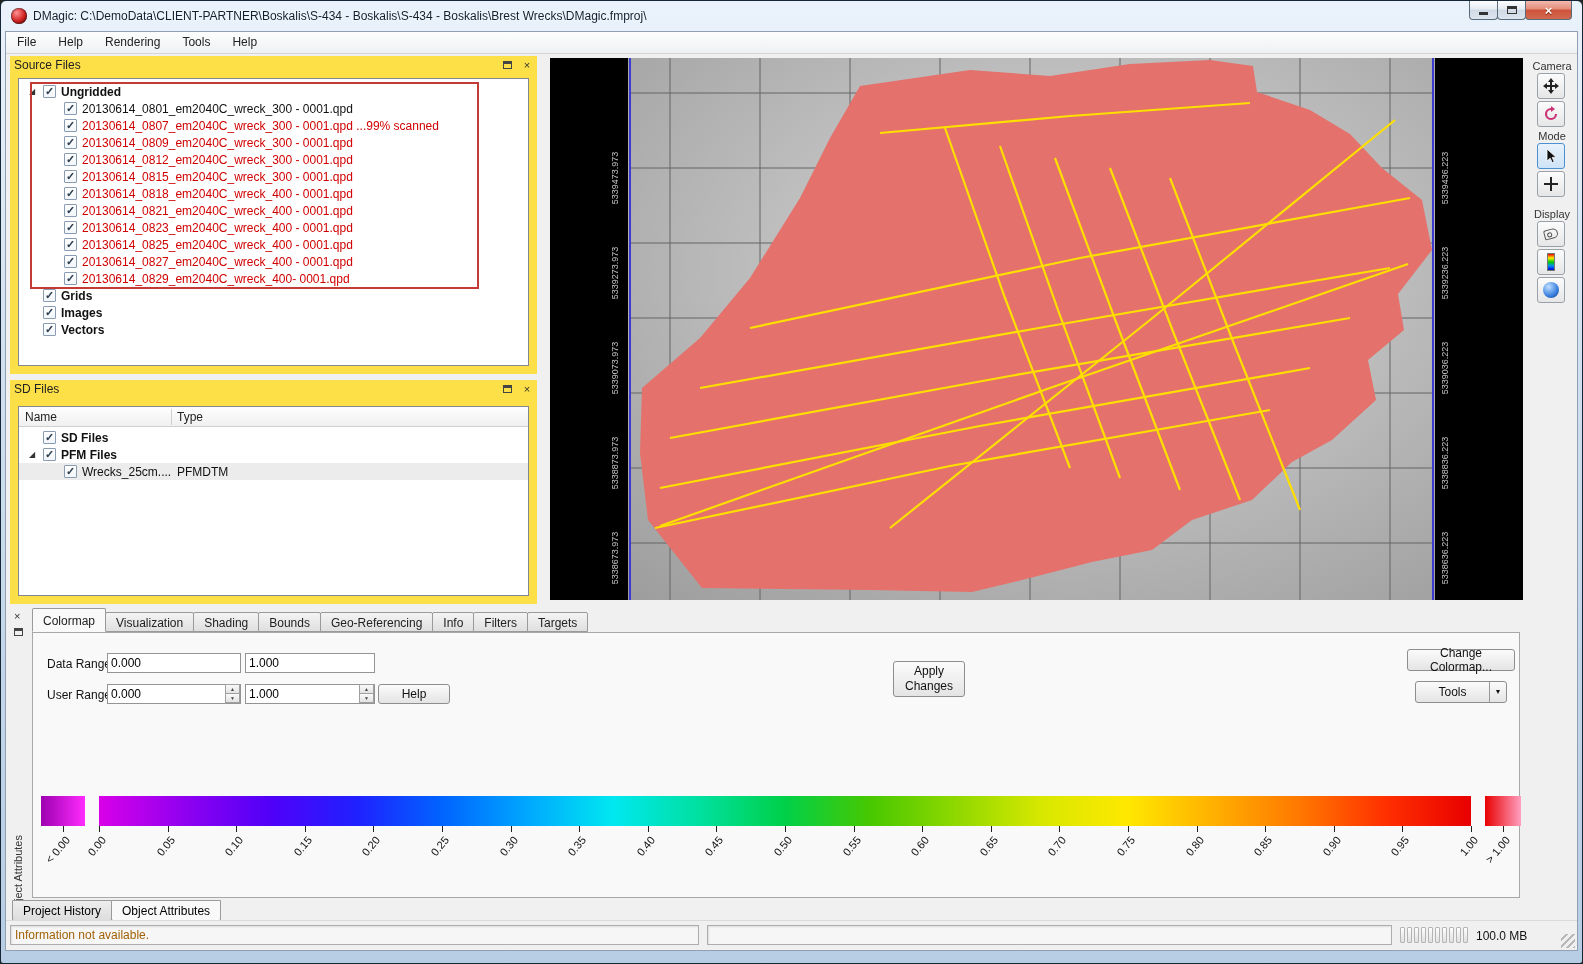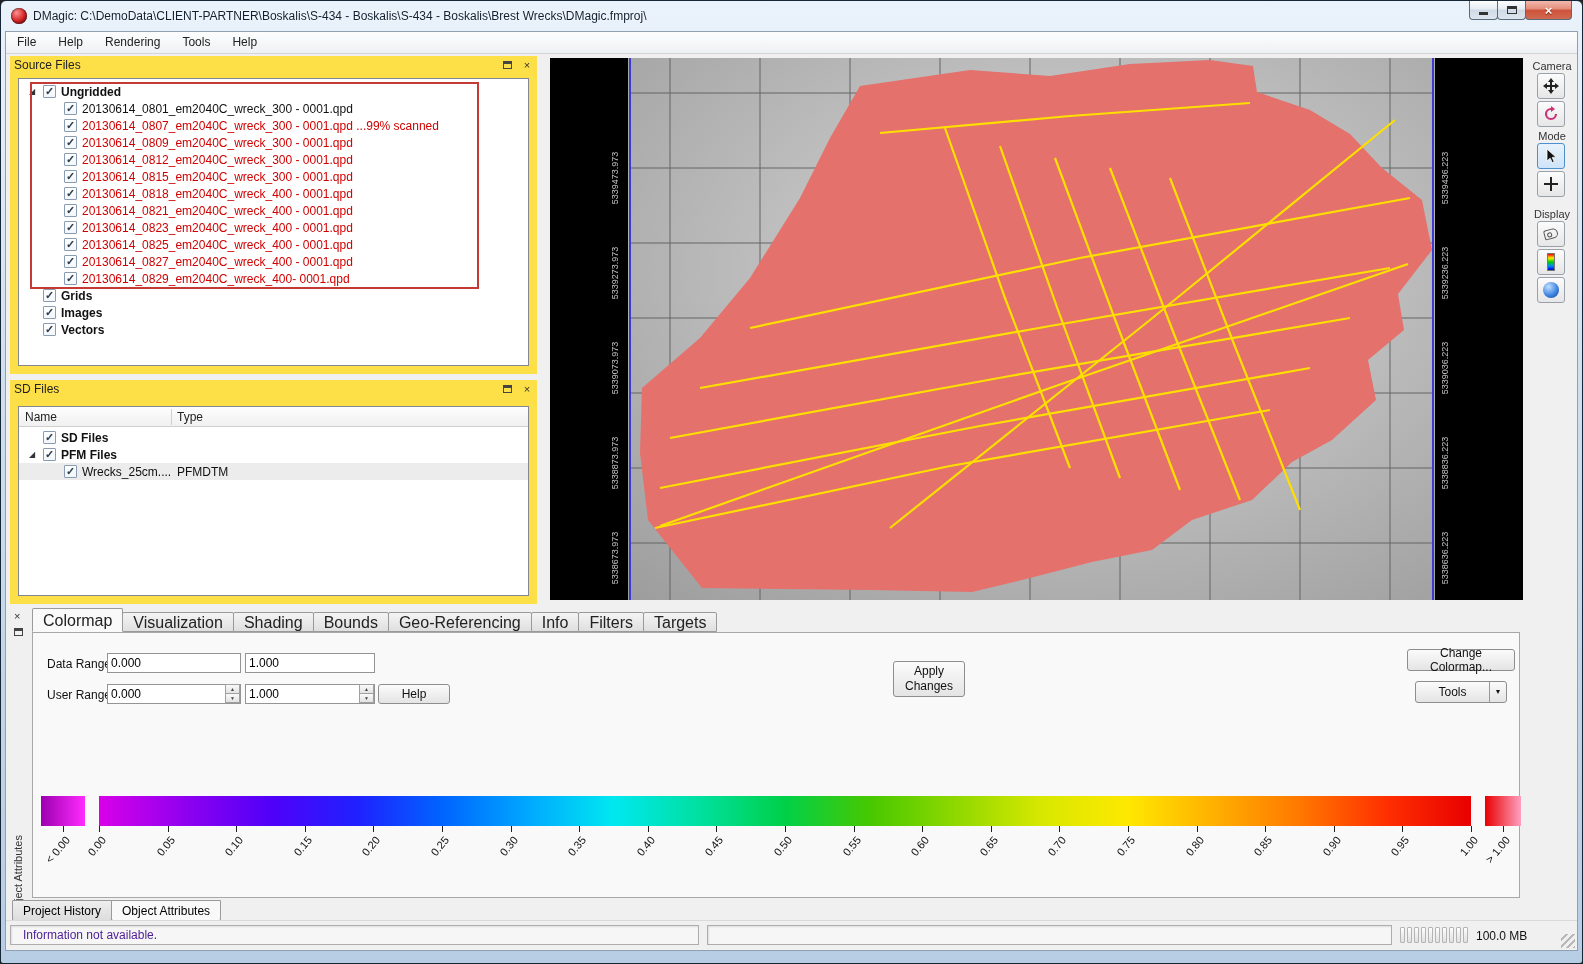--- a/index.html
+++ b/index.html
@@ -46,40 +46,40 @@
 .rt-btn.sel{border-color:#4d90d0;background:linear-gradient(#e8f2fc,#cfe4f7);}
 .cmapbar-icon{width:8px;height:18px;border:1px solid #777;background:linear-gradient(180deg,#e00,#fe0,#0c0,#08f,#00c);}
 .globe-icon{width:16px;height:16px;border-radius:50%;background:radial-gradient(circle at 35% 30%,#bfe0ff,#3a7edf 60%,#133f7d);}
 .tag-icon{width:14px;height:10px;border:1px solid #555;border-radius:2px 5px 5px 2px;position:relative;transform:rotate(-15deg);display:inline-block;}
 .tag-icon::after{content:"";position:absolute;left:2px;top:2px;width:3px;height:3px;border-radius:50%;border:1px solid #555;}
 .bdock{position:absolute;left:4px;top:576px;width:1514px;height:316px;background:#f0f0f0;}
 .vstrip{position:absolute;left:0;top:0;width:18px;height:100%;}
 .vstrip .vx{position:absolute;left:4px;top:2px;font-size:11px;color:#333;}
 .vlabel{position:absolute;left:2px;bottom:8px;writing-mode:vertical-rl;transform:rotate(180deg);font-size:11px;color:#333;white-space:nowrap;}
 .tabs{position:absolute;left:22px;top:2px;height:22px;display:flex;align-items:flex-end;z-index:6;}
-.tab{height:20px;line-height:20px;padding:0 10px;font-size:16px;color:#222;background:linear-gradient(#f4f4f4,#dfdfdf);border:1px solid #9a9a9a;margin-right:-1px;border-radius:2px 2px 0 0;cursor:default;}
+.tab{height:20px;line-height:20px;padding:0 10px;font-size:12px;color:#222;background:linear-gradient(#f4f4f4,#dfdfdf);border:1px solid #9a9a9a;margin-right:-1px;border-radius:2px 2px 0 0;cursor:default;}
 .tab.active{height:24px;line-height:24px;background:#f9f9f9;border-bottom:1px solid #f9f9f9;position:relative;z-index:7;}
 .obj-panel{position:absolute;left:22px;top:24px;right:4px;bottom:26px;background:#f9f9f9;border:1px solid #a8a8a8;z-index:2;}
 .frow-label{position:absolute;font-size:12px;color:#111;}
 .txt{position:absolute;height:20px;border:1px solid #949494;background:#fff;font-size:12px;font-family:inherit;padding:0 3px;}
 .spinwrap{position:absolute;height:20px;display:inline-block;}
 .txt2{width:100%;height:100%;border:1px solid #949494;background:#fff;font-size:12px;font-family:inherit;padding:0 18px 0 3px;}
 .spin{position:absolute;right:1px;top:1px;width:15px;height:18px;display:flex;flex-direction:column;}
 .sbtn{flex:1;border:1px solid #a0a0a0;background:linear-gradient(#fafafa,#e2e2e2);font-size:5px;line-height:8px;text-align:center;color:#444;margin-top:-1px;}
 .btn{position:absolute;border:1px solid #8e8e8e;border-radius:3px;background:linear-gradient(#fbfbfb,#e4e4e4);font-size:12px;color:#111;display:flex;align-items:center;justify-content:center;text-align:center;cursor:default;}
 .cmap-zone{position:absolute;left:8px;top:163px;width:1480px;height:100px;}
 .cbox{position:absolute;top:0;height:30px;}
 .tickmark{position:absolute;top:30px;width:1px;height:6px;background:#222;}
 .ticklabel{position:absolute;top:38px;width:70px;text-align:right;font-size:11px;color:#111;transform:rotate(-50deg);transform-origin:100% 0;white-space:nowrap;}
 .caption{position:absolute;top:80px;left:0;width:100%;text-align:center;font-size:11px;color:#111;}
 .btabs{position:absolute;left:2px;top:292px;display:flex;}
 .btab{height:21px;line-height:21px;padding:0 10px;font-size:12px;background:linear-gradient(#eee,#ddd);border:1px solid #9a9a9a;margin-right:-1px;border-radius:0 0 2px 2px;cursor:default;}
 .btab.active{background:#f9f9f9;}
 .statusbar{position:absolute;left:0;right:0;bottom:0;height:30px;background:#f0f0f0;border-top:1px solid #dadada;}
-.sbox{position:absolute;top:4px;height:20px;border:1px solid #adadad;background:#f6f6f6;box-shadow:inset 1px 1px 2px #ddd;font-size:12px;color:#4c1d95;padding:2px 12px;overflow:hidden;white-space:nowrap;}
+.sbox{position:absolute;top:4px;height:20px;border:1px solid #adadad;background:#f6f6f6;box-shadow:inset 1px 1px 2px #ddd;font-size:12px;color:#a16207;padding:2px 4px;overflow:hidden;white-space:nowrap;}
 .memblocks{position:absolute;top:6px;display:flex;gap:2px;}
 .memblock{width:5px;height:16px;border:1px solid #b4b4b4;background:linear-gradient(#fefefe,#e0e0e0);border-radius:1px;}
 .memtext{position:absolute;top:8px;font-size:12px;color:#111;}
 .grip{position:absolute;right:2px;bottom:2px;width:14px;height:14px;background:repeating-linear-gradient(135deg,transparent 0 3px,#b9b9b9 3px 5px);}
 </style>
 </head>
 <body>
 
 <div id="win">
   <div class="titlebar">

